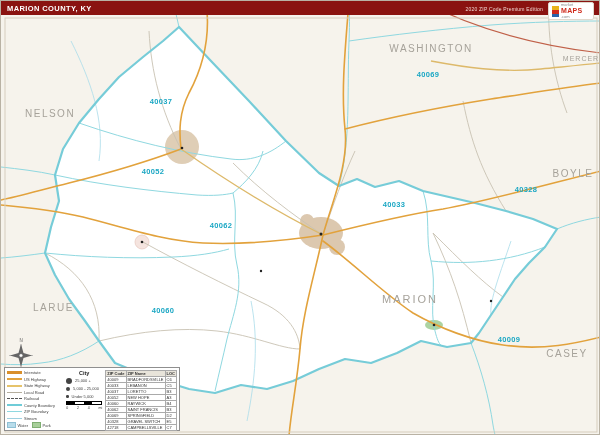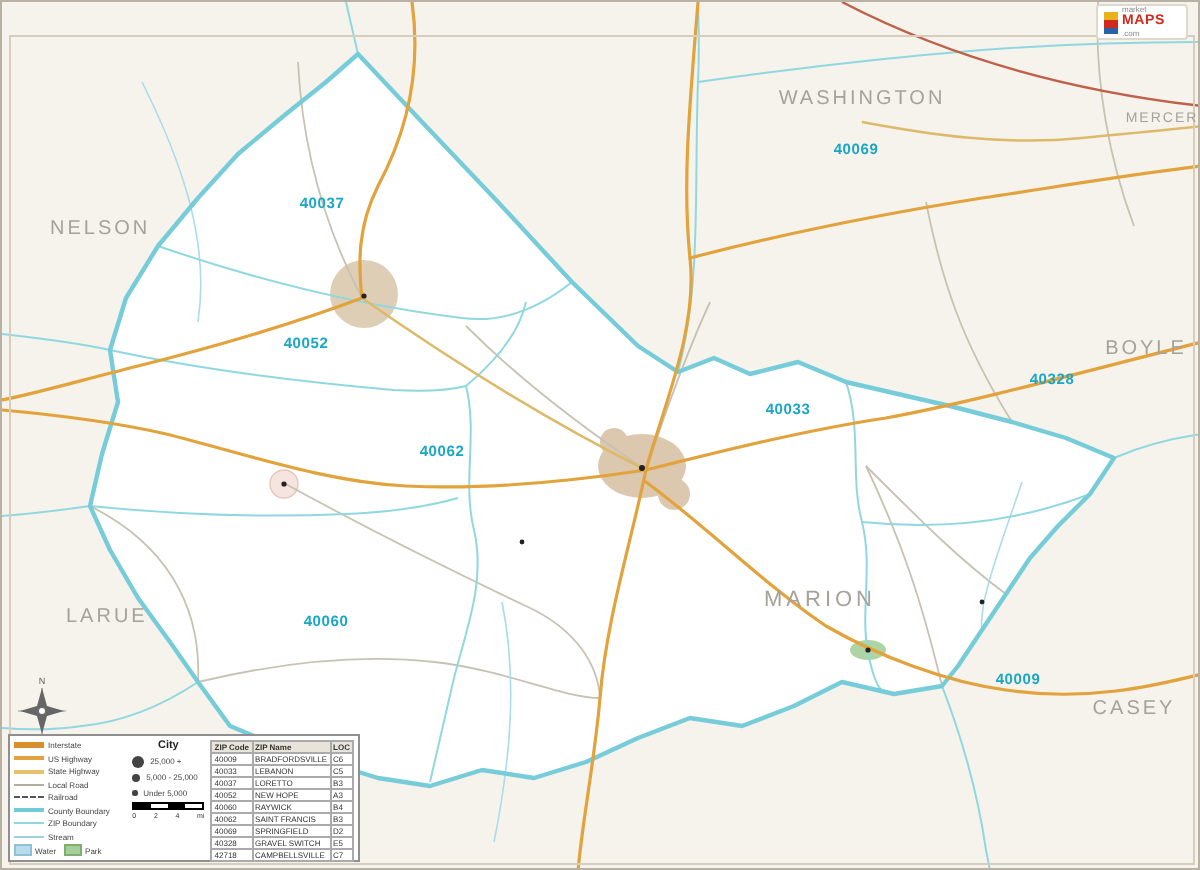--- a/index.html
+++ b/index.html
@@ -201,20 +201,24 @@
       <text class="zip-lbl" x="152" y="173" text-anchor="middle">40052</text>
       <text class="zip-lbl" x="220" y="227" text-anchor="middle">40062</text>
       <text class="zip-lbl" x="427" y="76" text-anchor="middle">40069</text>
       <text class="zip-lbl" x="393" y="206" text-anchor="middle">40033</text>
       <text class="zip-lbl" x="525" y="191" text-anchor="middle">40328</text>
       <text class="zip-lbl" x="162" y="312" text-anchor="middle">40060</text>
       <text class="zip-lbl" x="508" y="341" text-anchor="middle">40009</text>
     </g>
   </svg>
 
+  <div class="titlebar">
+    <span class="title">MARION COUNTY, KY</span>
+    <span class="edition">2020 ZIP Code Premium Edition</span>
+  </div>
 
   <div class="logo">
     <span class="logo-flag"></span>
     <span class="logo-text">
       <div class="logo-top">market</div>
       <div class="logo-main">MAPS</div>
       <div class="logo-suffix">.com</div>
     </span>
   </div>
 

